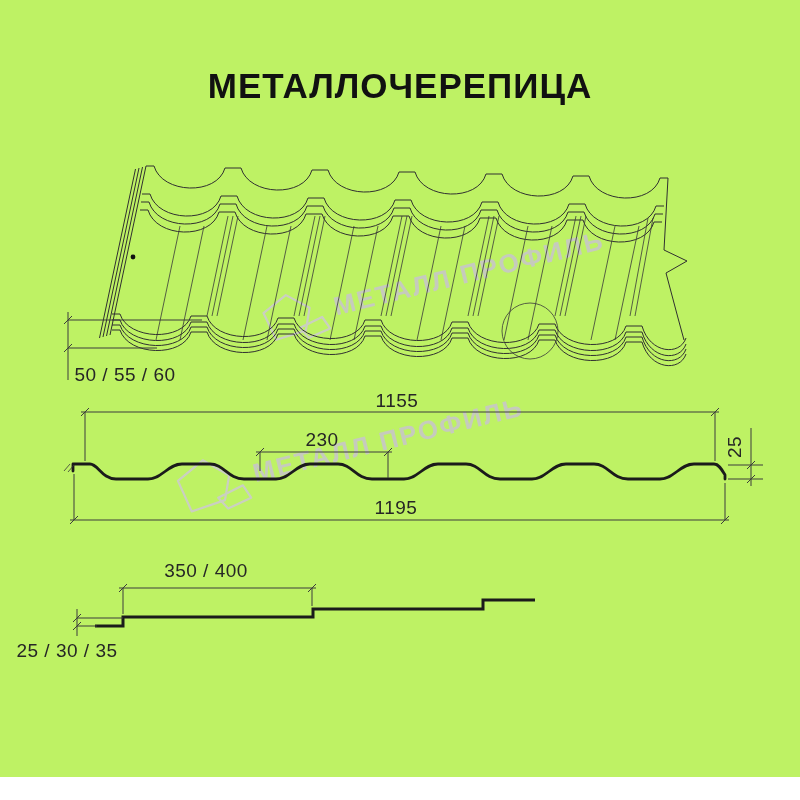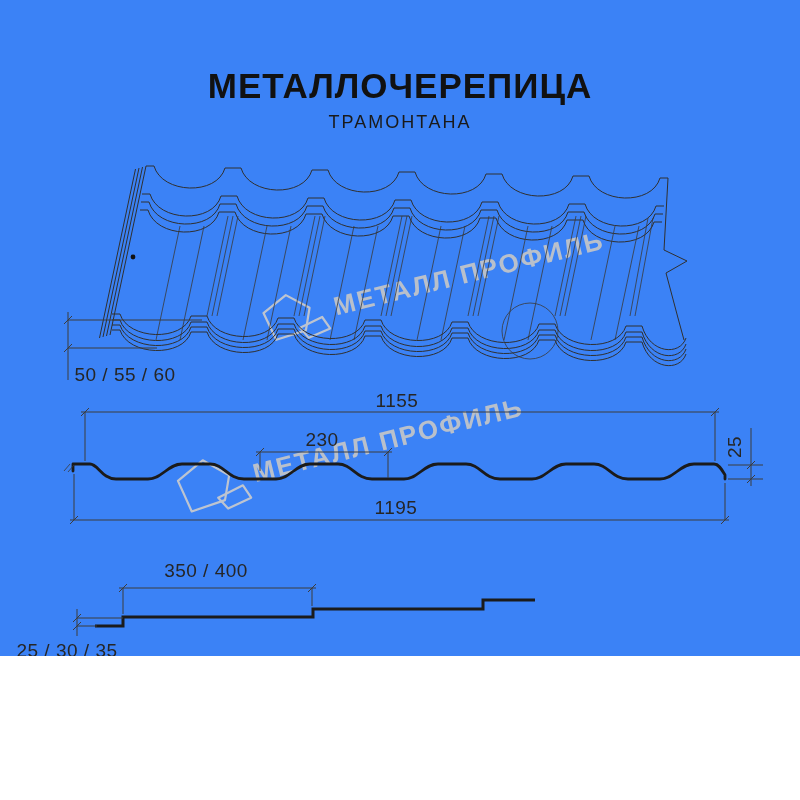--- a/index.html
+++ b/index.html
@@ -1,17 +1,17 @@
 <!DOCTYPE html>
 <html><head>
 <meta charset="utf-8">
 <style>
   html,body{margin:0;padding:0;background:#ffffff;}
   .canvas{
-    position:relative;width:800px;height:656px;background:#3b82f6;
+    position:relative;width:800px;height:777px;background:#bef264;
     font-family:"Liberation Sans",sans-serif;overflow:hidden;
   }
   .title{
     position:absolute;top:66px;left:0;width:100%;text-align:center;
     font-size:35px;font-weight:bold;letter-spacing:1px;color:#111111;white-space:nowrap;
   }
   .subtitle{
     position:absolute;top:112px;left:0;width:100%;text-align:center;
     font-size:18px;font-weight:400;letter-spacing:2px;color:#1a1a1a;white-space:nowrap;
   }
@@ -25,21 +25,20 @@
   .wmtxt {font-family:"Liberation Sans",sans-serif;font-size:26px;font-weight:bold;
           fill:#c7c7c7;letter-spacing:2px;}
   .wmlogo{stroke:#cccccc;stroke-width:2.2;fill:none;stroke-linejoin:round;}
 </style>
 </head>
 <body>
 
 <div class="canvas">
 
   <div class="title">МЕТАЛЛОЧЕРЕПИЦА</div>
-  <div class="subtitle">ТРАМОНТАНА</div>
 
   <svg width="800" height="800" viewBox="0 0 800 800">
 
     <g opacity="0.9">
       <g transform="translate(262,332) rotate(-14)">
         <path class="wmlogo" d="M 6,-18 L 32,-30 L 52,-12 L 43,9 L 12,11 Z"></path>
         <path class="wmlogo" d="M 38,5 L 62,0 L 67,13 L 44,17 Z"></path>
         <text class="wmtxt" x="76" y="2">МЕТАЛЛ ПРОФИЛЬ</text>
       </g>
     </g>

